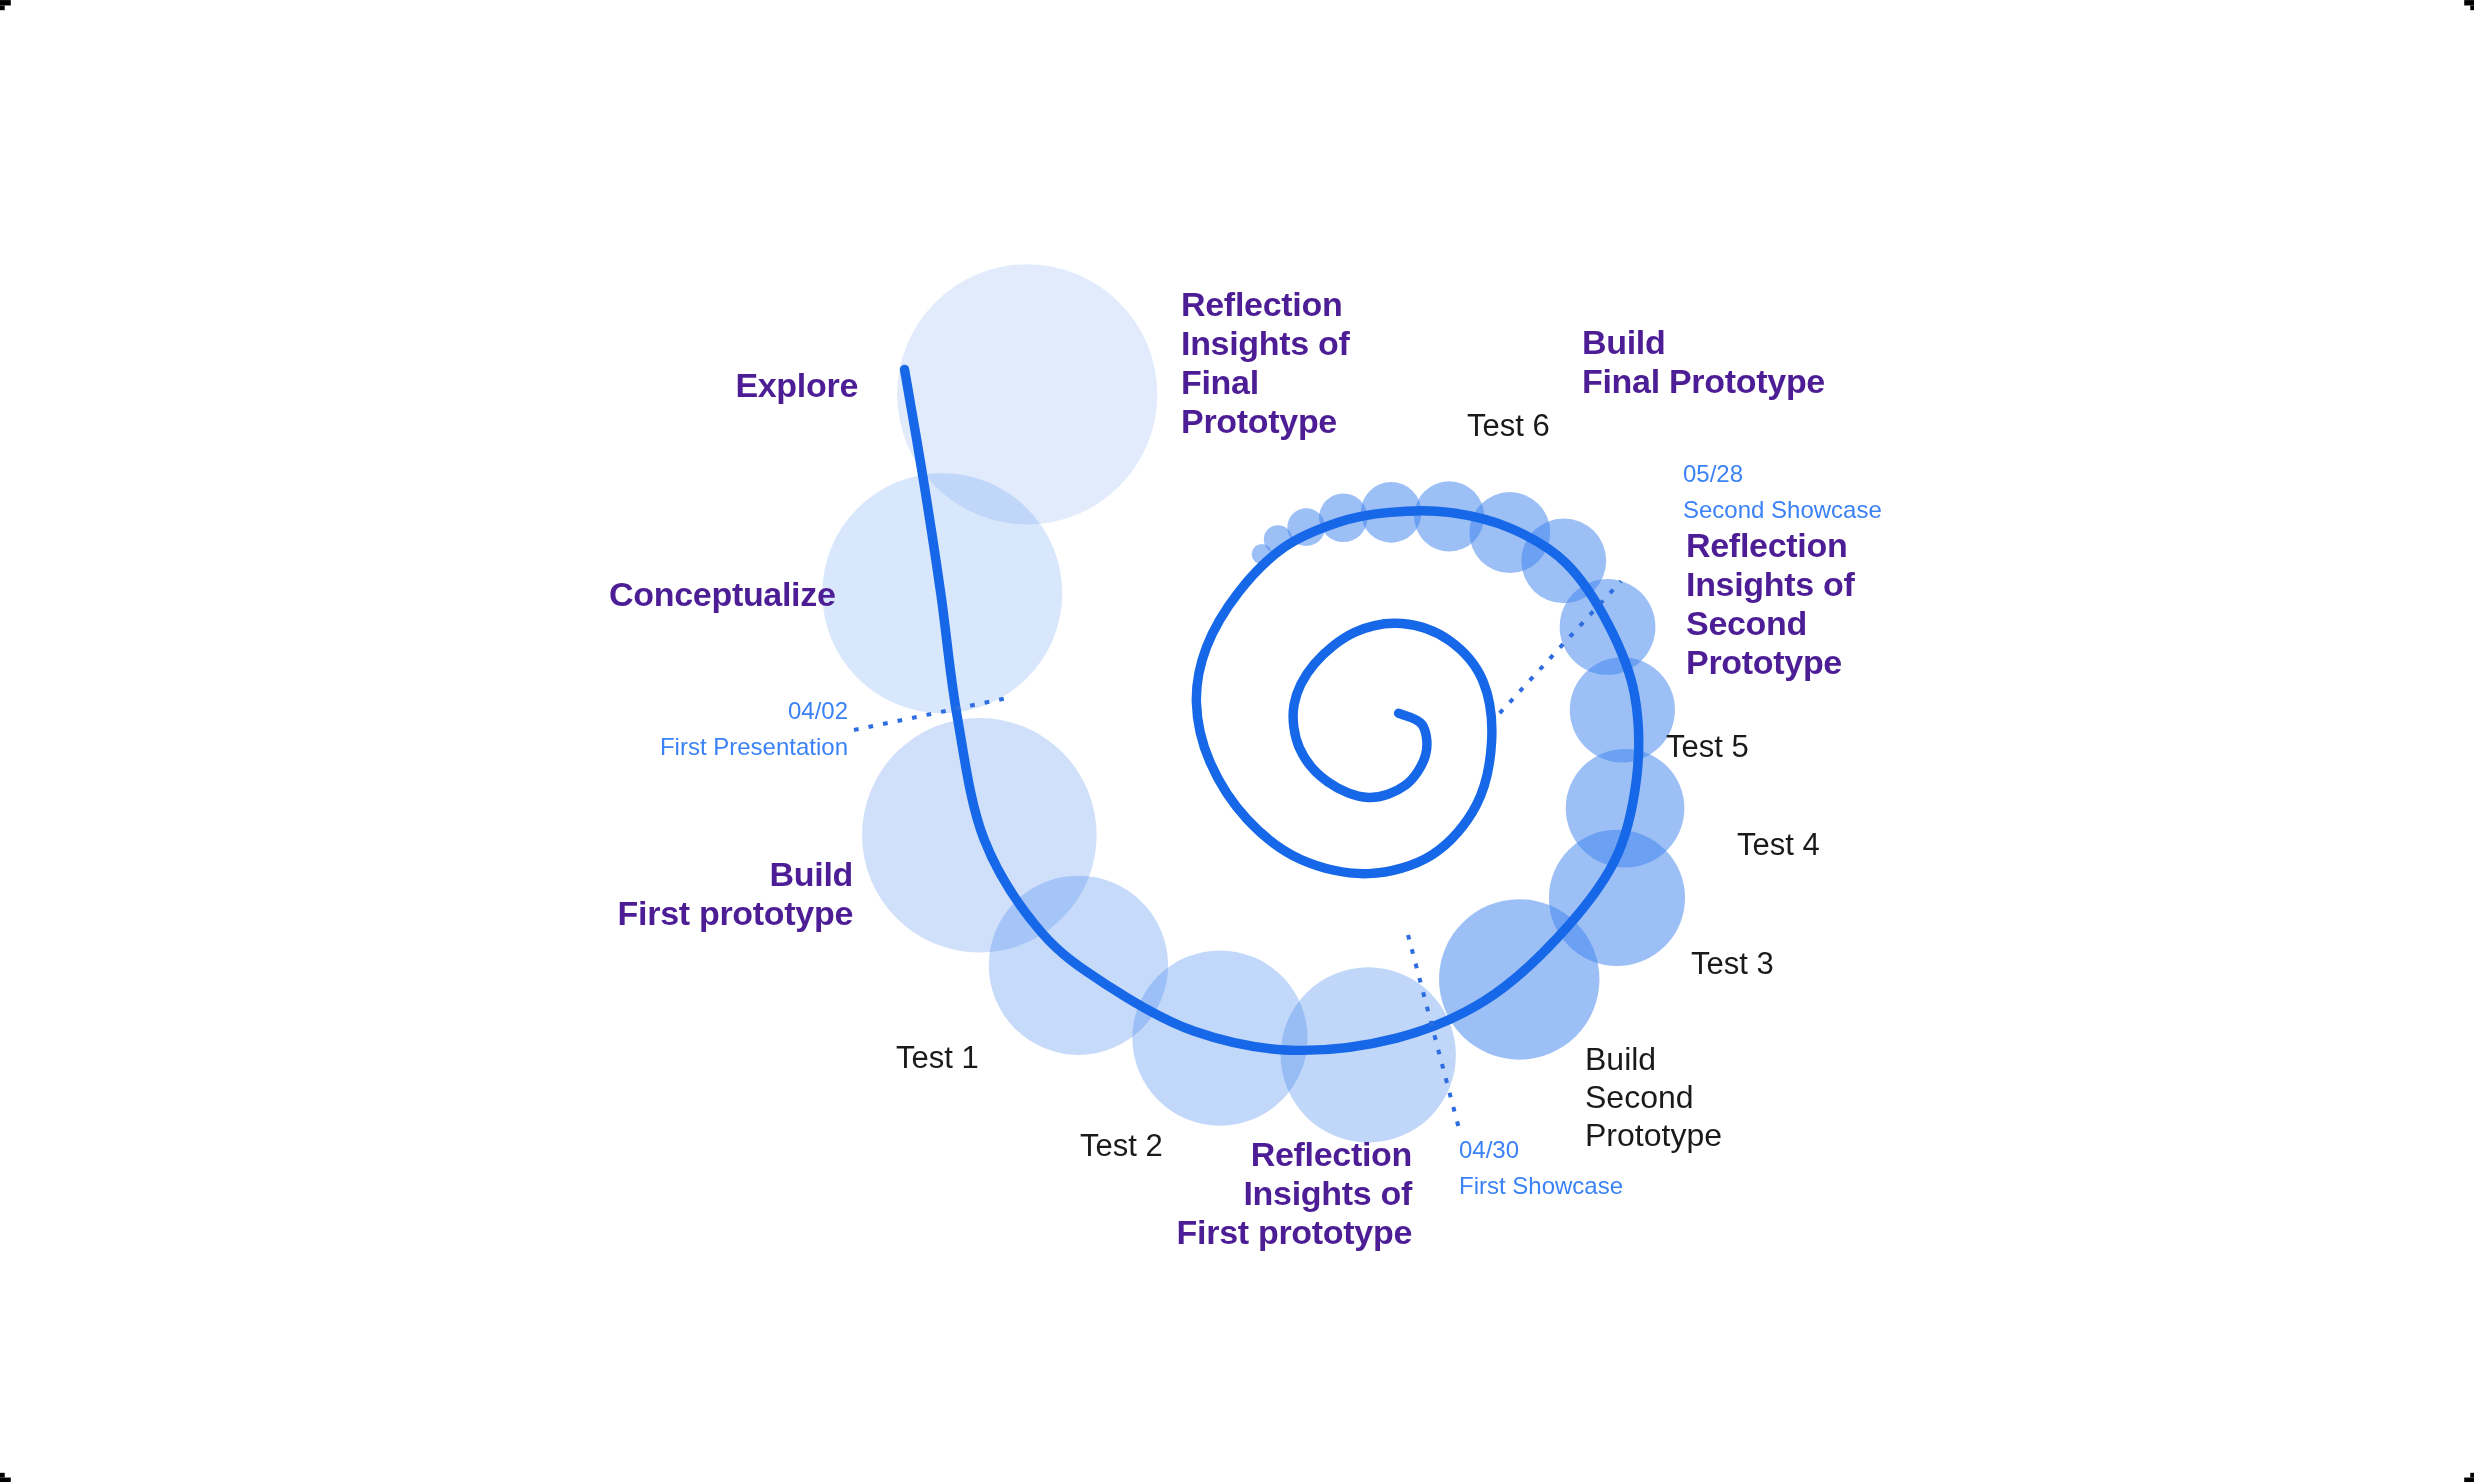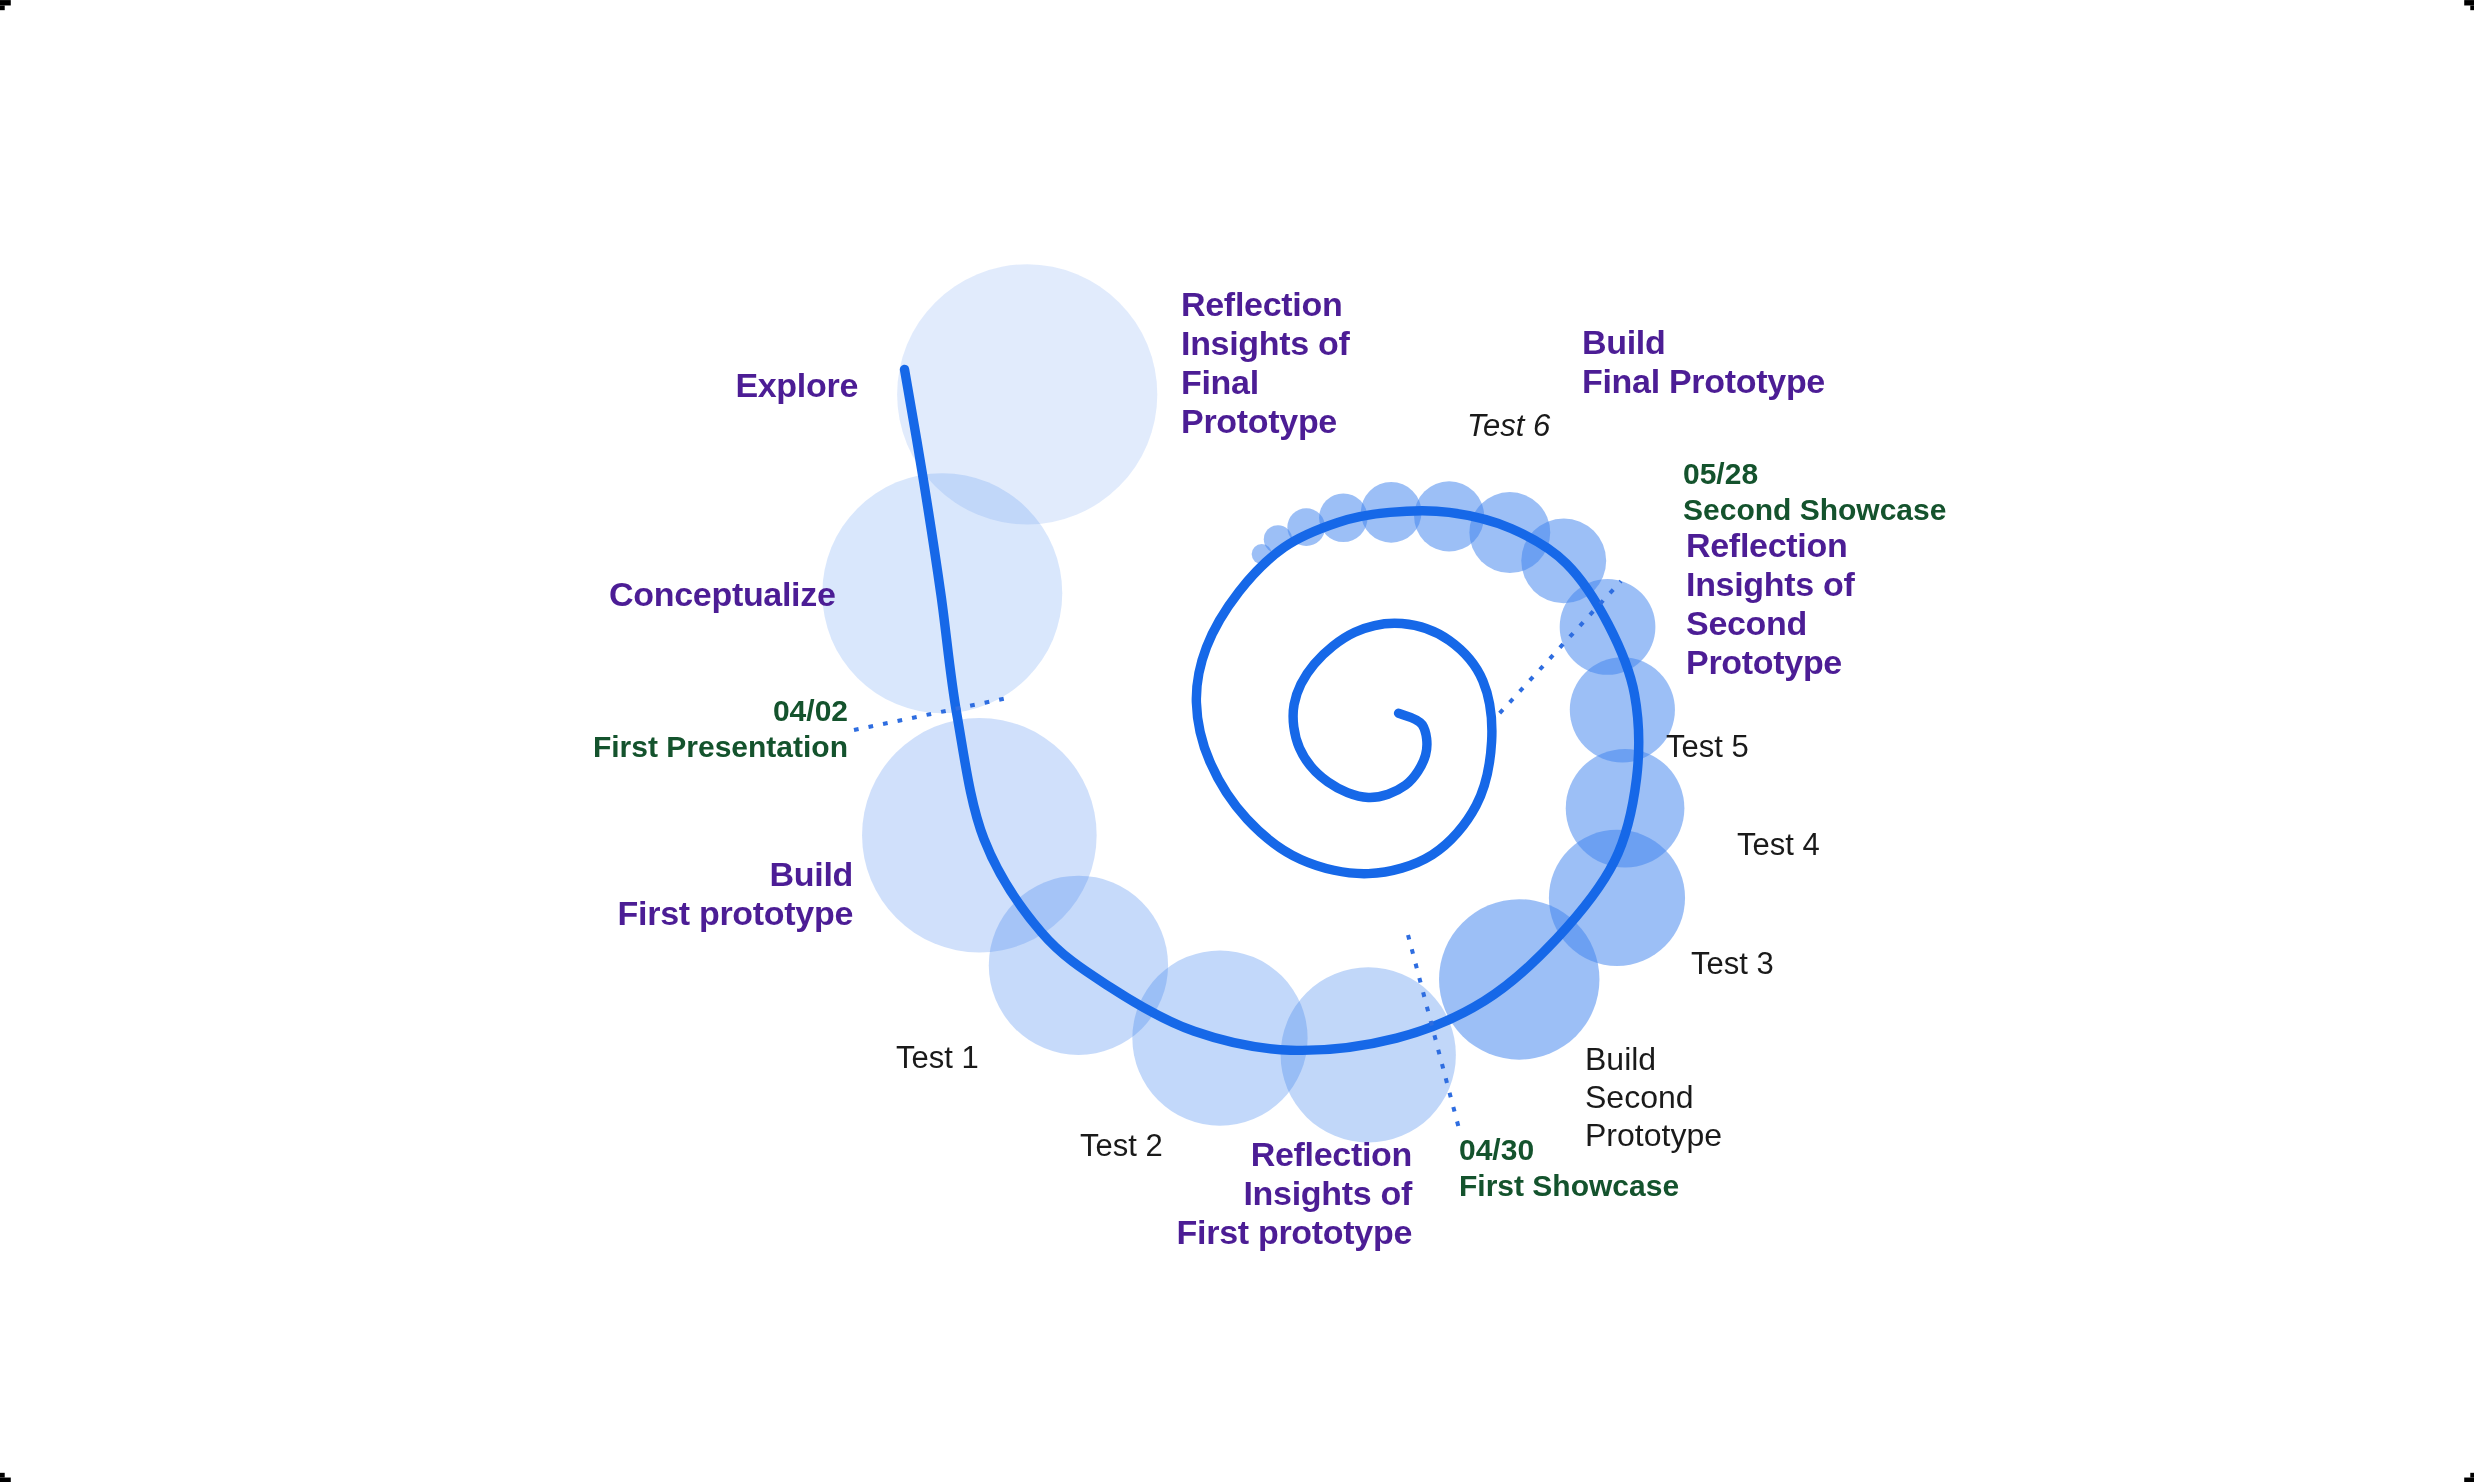--- a/index.html
+++ b/index.html
@@ -36,43 +36,43 @@
     color: #1a1a1a;
     line-height: 35px;
   }
   .lbl-med {
     font-size: 32px;
     font-weight: 400;
     color: #1a1a1a;
     line-height: 38px;
   }
   .lbl-gray {
-    font-size: 30px;
-    font-weight: 700;
-    color: #14532d;
+    font-size: 24px;
+    font-weight: 400;
+    color: #3b82f6;
     line-height: 36px;
   }
   .align-right { text-align: right; }
 
   
   .pos-explore           { right: 1617px; top: 366px; margin-left: 33px; }
   .pos-conceptualize     { left: 609px;  top: 575px; }
   .pos-build-first       { right: 1622px; top: 855px; }
   .pos-test1             { left: 896px; top: 1040px; }
   .pos-test2             { left: 1080px; top: 1128px; }
   .pos-reflection-first  { right: 1063px; top: 1135px; }
   .pos-presentation1     { right: 1627px; top: 693px; }
   .pos-showcase1         { left: 1459px; top: 1132px; }
   .pos-build-second      { left: 1585px; top: 1040px; }
   .pos-test3             { left: 1691px; top: 946px; }
   .pos-test4             { left: 1737px; top: 827px; }
   .pos-test5             { left: 1666px; top: 729px; }
   .pos-reflection-second { left: 1686px; top: 526px; }
   .pos-showcase2         { left: 1683px; top: 456px; }
-  .pos-test6             { left: 1467px; top: 408px; font-style: italic; }
+  .pos-test6             { left: 1467px; top: 408px; }
   .pos-build-final       { left: 1582px; top: 323px; }
   .pos-reflection-final  { left: 1181px; top: 285px; }
 </style>
 </head>
 <body>
 
 <div class="stage">
 
   <svg class="diagram-svg" width="2475" height="1483" viewBox="0 0 3672 2200">
       <circle cx="1524" cy="585" r="193" fill="#4285ee" fill-opacity="0.16"></circle>

